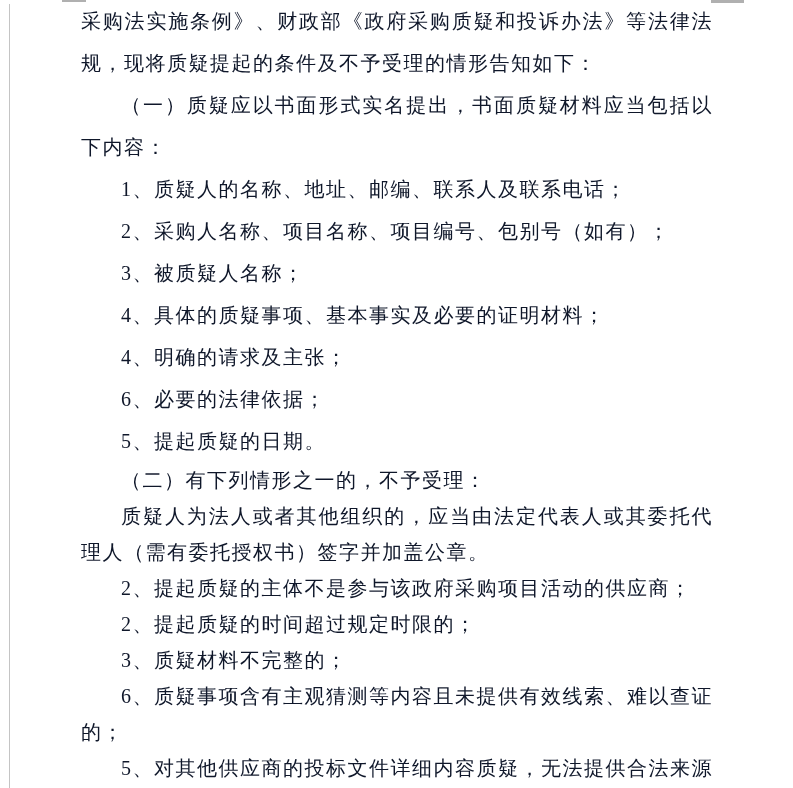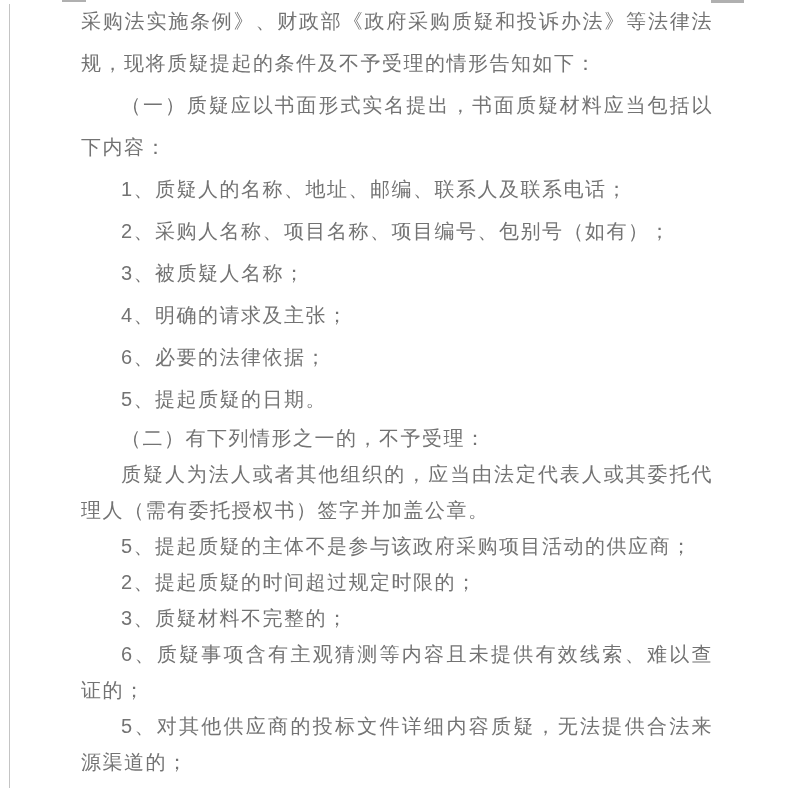--- a/index.html
+++ b/index.html
@@ -6,22 +6,22 @@
     margin: 0;
     padding: 0;
     background: #ffffff;
   }
   .page {
     position: relative;
     width: 793px;
     height: 788px;
     background: #ffffff;
     overflow: hidden;
-    font-family: Liberation Sans, sans-serif;
-    color: #737373;
+    font-family: Liberation Serif, serif;
+    color: #0f172a;
   }
   
   .left-edge-line {
     position: absolute;
     left: 9px;
     top: 4px;
     width: 1px;
     height: 784px;
     background: #c4c4c4;
   }
@@ -64,25 +64,26 @@
   <div class="left-edge-line"></div>
   <div class="boundary-mark left"></div>
   <div class="boundary-mark right"></div>
 
   <div class="text-area">
     <p>采购法实施条例》、财政部《政府采购质疑和投诉办法》等法律法规，现将质疑提起的条件及不予受理的情形告知如下：</p>
     <p class="indent">（一）质疑应以书面形式实名提出，书面质疑材料应当包括以下内容：</p>
     <p class="indent">1、质疑人的名称、地址、邮编、联系人及联系电话；</p>
     <p class="indent">2、采购人名称、项目名称、项目编号、包别号（如有）；</p>
     <p class="indent">3、被质疑人名称；</p>
+    <p class="indent">4、具体的质疑事项、基本事实及必要的证明材料；</p>
     <p class="indent">4、明确的请求及主张；</p>
     <p class="indent">6、必要的法律依据；</p>
     <p class="indent">5、提起质疑的日期。</p>
     <p class="indent tight">（二）有下列情形之一的，不予受理：</p>
     <p class="indent tight">质疑人为法人或者其他组织的，应当由法定代表人或其委托代理人（需有委托授权书）签字并加盖公章。</p>
-    <p class="indent tight">5、提起质疑的主体不是参与该政府采购项目活动的供应商；</p>
+    <p class="indent tight">2、提起质疑的主体不是参与该政府采购项目活动的供应商；</p>
     <p class="indent tight">2、提起质疑的时间超过规定时限的；</p>
     <p class="indent tight">3、质疑材料不完整的；</p>
     <p class="indent tight">6、质疑事项含有主观猜测等内容且未提供有效线索、难以查证的；</p>
     <p class="indent tight">5、对其他供应商的投标文件详细内容质疑，无法提供合法来源渠道的；</p>
   </div>
 
 </div>
 
 </body></html>

